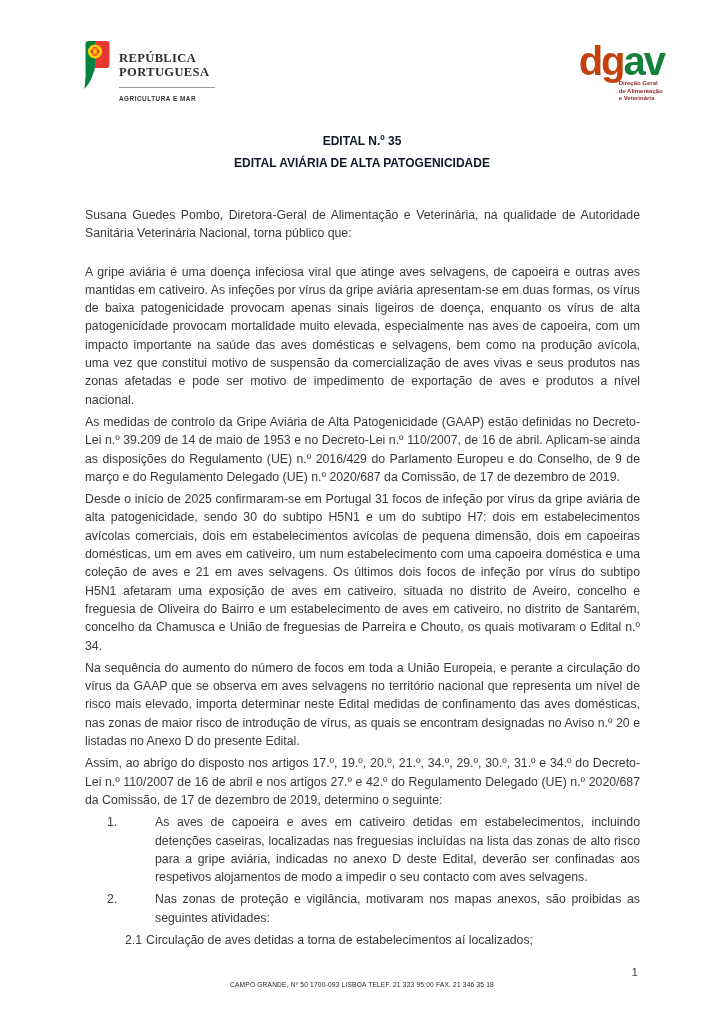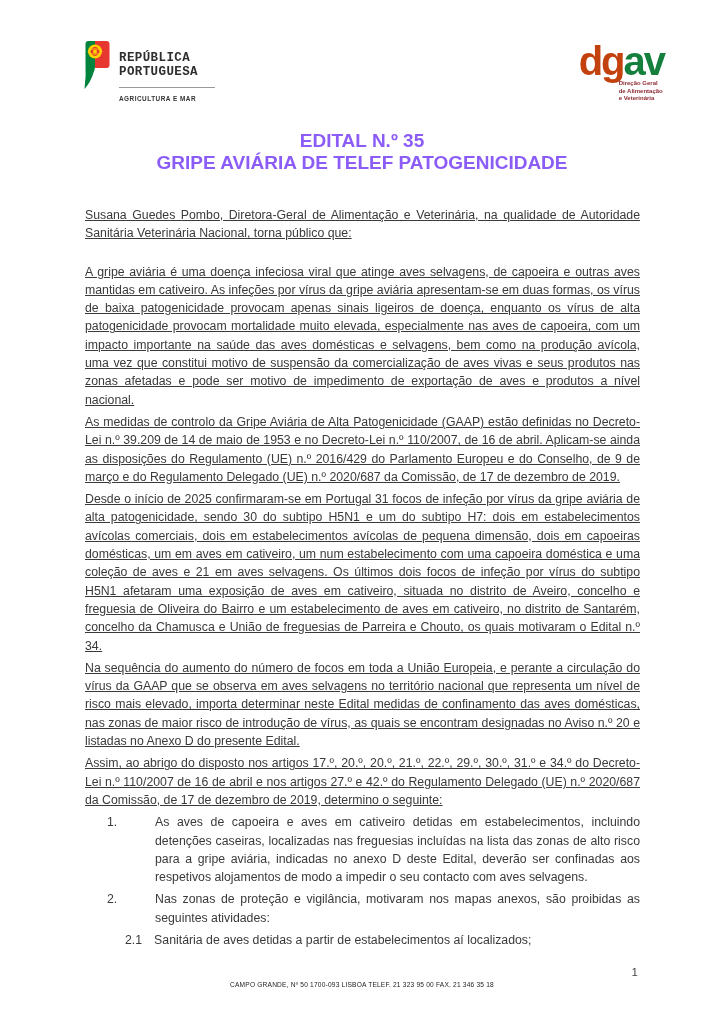--- a/index.html
+++ b/index.html
@@ -18,21 +18,21 @@
     display:flex;
     justify-content:space-between;
     align-items:flex-start;
     padding:0 60px 0 84px;
     height:66px;
   }
   .gov-logo{display:flex;align-items:flex-start;}
   .flag{display:block;width:26px;height:50px;}
   .gov-text{margin-left:9px;padding-top:11px;}
   .gov-name{
-    font-family:Liberation Mono, monospace;
+    font-family:Liberation Serif, serif;
     font-weight:700;
     font-size:12.5px;
     line-height:14px;
     letter-spacing:.4px;
     color:#2e2e2e;
   }
   .gov-name span{display:block;}
   .gov-divider{margin-top:8px;width:96px;height:1px;background:#9a9a9a;}
   .gov-dept{
     margin-top:7px;
@@ -54,44 +54,44 @@
   .dgav-tagline span{
     display:block;
     font-size:6px;
     line-height:7.5px;
     font-weight:700;
     color:#8e2b33;
   }
   
   .title-block{margin-top:24px;text-align:center;}
   .title-line{
-    font-size:19px;
+    font-size:12px;
     font-weight:700;
     line-height:22px;
-    color:#8b5cf6;
+    color:#0f172a;
   }
   
   .body-text{
     margin-top:32px;
     padding:0 84px 0 85px;
     font-size:12.3px;
     line-height:18.3px;
     text-align:justify;
   }
-  .para{margin:0 0 4px 0;text-decoration:underline;}
+  .para{margin:0 0 4px 0;}
   .para.intro{margin-bottom:20px;}
   .list-item{
     position:relative;
     padding-left:40px;
     margin-bottom:4px;
   }
   .list-item .num{position:absolute;left:22px;top:0;}
   .li-text{text-align:justify;margin-left:30px;}
   .sub-item{padding-left:40px;margin-top:2px;}
-  .sub-item .num{margin-right:12px;}
+  .sub-item .num{margin-right:4px;}
   
   .footer-address{
     position:absolute;
     left:0;right:0;bottom:36px;
     text-align:center;
     font-size:6.6px;
     letter-spacing:.2px;
     color:#222222;
   }
   .page-number{
@@ -135,42 +135,42 @@
       <div class="dgav-tagline">
         <span>Direção Geral</span>
         <span>de Alimentação</span>
         <span>e Veterinária</span>
       </div>
     </div>
   </div>
 
   <div class="title-block">
     <div class="title-line">EDITAL N.º 35</div>
-    <div class="title-line">GRIPE AVIÁRIA DE TELEF PATOGENICIDADE</div>
+    <div class="title-line">EDITAL AVIÁRIA DE ALTA PATOGENICIDADE</div>
   </div>
 
   <div class="body-text">
     <p class="para intro">Susana Guedes Pombo, Diretora-Geral de Alimentação e Veterinária, na qualidade de Autoridade Sanitária Veterinária Nacional, torna público que:</p>
     <p class="para">A gripe aviária é uma doença infeciosa viral que atinge aves selvagens, de capoeira e outras aves mantidas em cativeiro. As infeções por vírus da gripe aviária apresentam-se em duas formas, os vírus de baixa patogenicidade provocam apenas sinais ligeiros de doença, enquanto os vírus de alta patogenicidade provocam mortalidade muito elevada, especialmente nas aves de capoeira, com um impacto importante na saúde das aves domésticas e selvagens, bem como na produção avícola, uma vez que constitui motivo de suspensão da comercialização de aves vivas e seus produtos nas zonas afetadas e pode ser motivo de impedimento de exportação de aves e produtos a nível nacional.</p>
     <p class="para">As medidas de controlo da Gripe Aviária de Alta Patogenicidade (GAAP) estão definidas no Decreto-Lei n.º 39.209 de 14 de maio de 1953 e no Decreto-Lei n.º 110/2007, de 16 de abril. Aplicam-se ainda as disposições do Regulamento (UE) n.º 2016/429 do Parlamento Europeu e do Conselho, de 9 de março e do Regulamento Delegado (UE) n.º 2020/687 da Comissão, de 17 de dezembro de 2019.</p>
     <p class="para">Desde o início de 2025 confirmaram-se em Portugal 31 focos de infeção por vírus da gripe aviária de alta patogenicidade, sendo 30 do subtipo H5N1 e um do subtipo H7: dois em estabelecimentos avícolas comerciais, dois em estabelecimentos avícolas de pequena dimensão, dois em capoeiras domésticas, um em aves em cativeiro, um num estabelecimento com uma capoeira doméstica e uma coleção de aves e 21 em aves selvagens. Os últimos dois focos de infeção por vírus do subtipo H5N1 afetaram uma exposição de aves em cativeiro, situada no distrito de Aveiro, concelho e freguesia de Oliveira do Bairro e um estabelecimento de aves em cativeiro, no distrito de Santarém, concelho da Chamusca e União de freguesias de Parreira e Chouto, os quais motivaram o Edital n.º 34.</p>
     <p class="para">Na sequência do aumento do número de focos em toda a União Europeia, e perante a circulação do vírus da GAAP que se observa em aves selvagens no território nacional que representa um nível de risco mais elevado, importa determinar neste Edital medidas de confinamento das aves domésticas, nas zonas de maior risco de introdução de vírus, as quais se encontram designadas no Aviso n.º 20 e listadas no Anexo D do presente Edital.</p>
-    <p class="para">Assim, ao abrigo do disposto nos artigos 17.º, 20.º, 20.º, 21.º, 22.º, 29.º, 30.º, 31.º e 34.º do Decreto-Lei n.º 110/2007 de 16 de abril e nos artigos 27.º e 42.º do Regulamento Delegado (UE) n.º 2020/687 da Comissão, de 17 de dezembro de 2019, determino o seguinte:</p>
+    <p class="para">Assim, ao abrigo do disposto nos artigos 17.º, 19.º, 20.º, 21.º, 34.º, 29.º, 30.º, 31.º e 34.º do Decreto-Lei n.º 110/2007 de 16 de abril e nos artigos 27.º e 42.º do Regulamento Delegado (UE) n.º 2020/687 da Comissão, de 17 de dezembro de 2019, determino o seguinte:</p>
 
     <div class="list-item">
       <span class="num">1.</span>
       <div class="li-text">As aves de capoeira e aves em cativeiro detidas em estabelecimentos, incluindo detenções caseiras, localizadas nas freguesias incluídas na lista das zonas de alto risco para a gripe aviária, indicadas no anexo D deste Edital, deverão ser confinadas aos respetivos alojamentos de modo a impedir o seu contacto com aves selvagens.</div>
     </div>
 
     <div class="list-item">
       <span class="num">2.</span>
       <div class="li-text">Nas zonas de proteção e vigilância, motivaram nos mapas anexos, são proibidas as seguintes atividades:</div>
     </div>
 
     <div class="sub-item">
-      <span class="num">2.1</span><span>Sanitária de aves detidas a partir de estabelecimentos aí localizados;</span>
+      <span class="num">2.1</span><span>Circulação de aves detidas a torna de estabelecimentos aí localizados;</span>
     </div>
   </div>
 
   <div class="footer-address">CAMPO GRANDE, Nº 50 1700-093 LISBOA TELEF. 21 323 95 00 FAX. 21 346 35 18</div>
   <div class="page-number">1</div>
 
 </div>
 
 </body></html>

